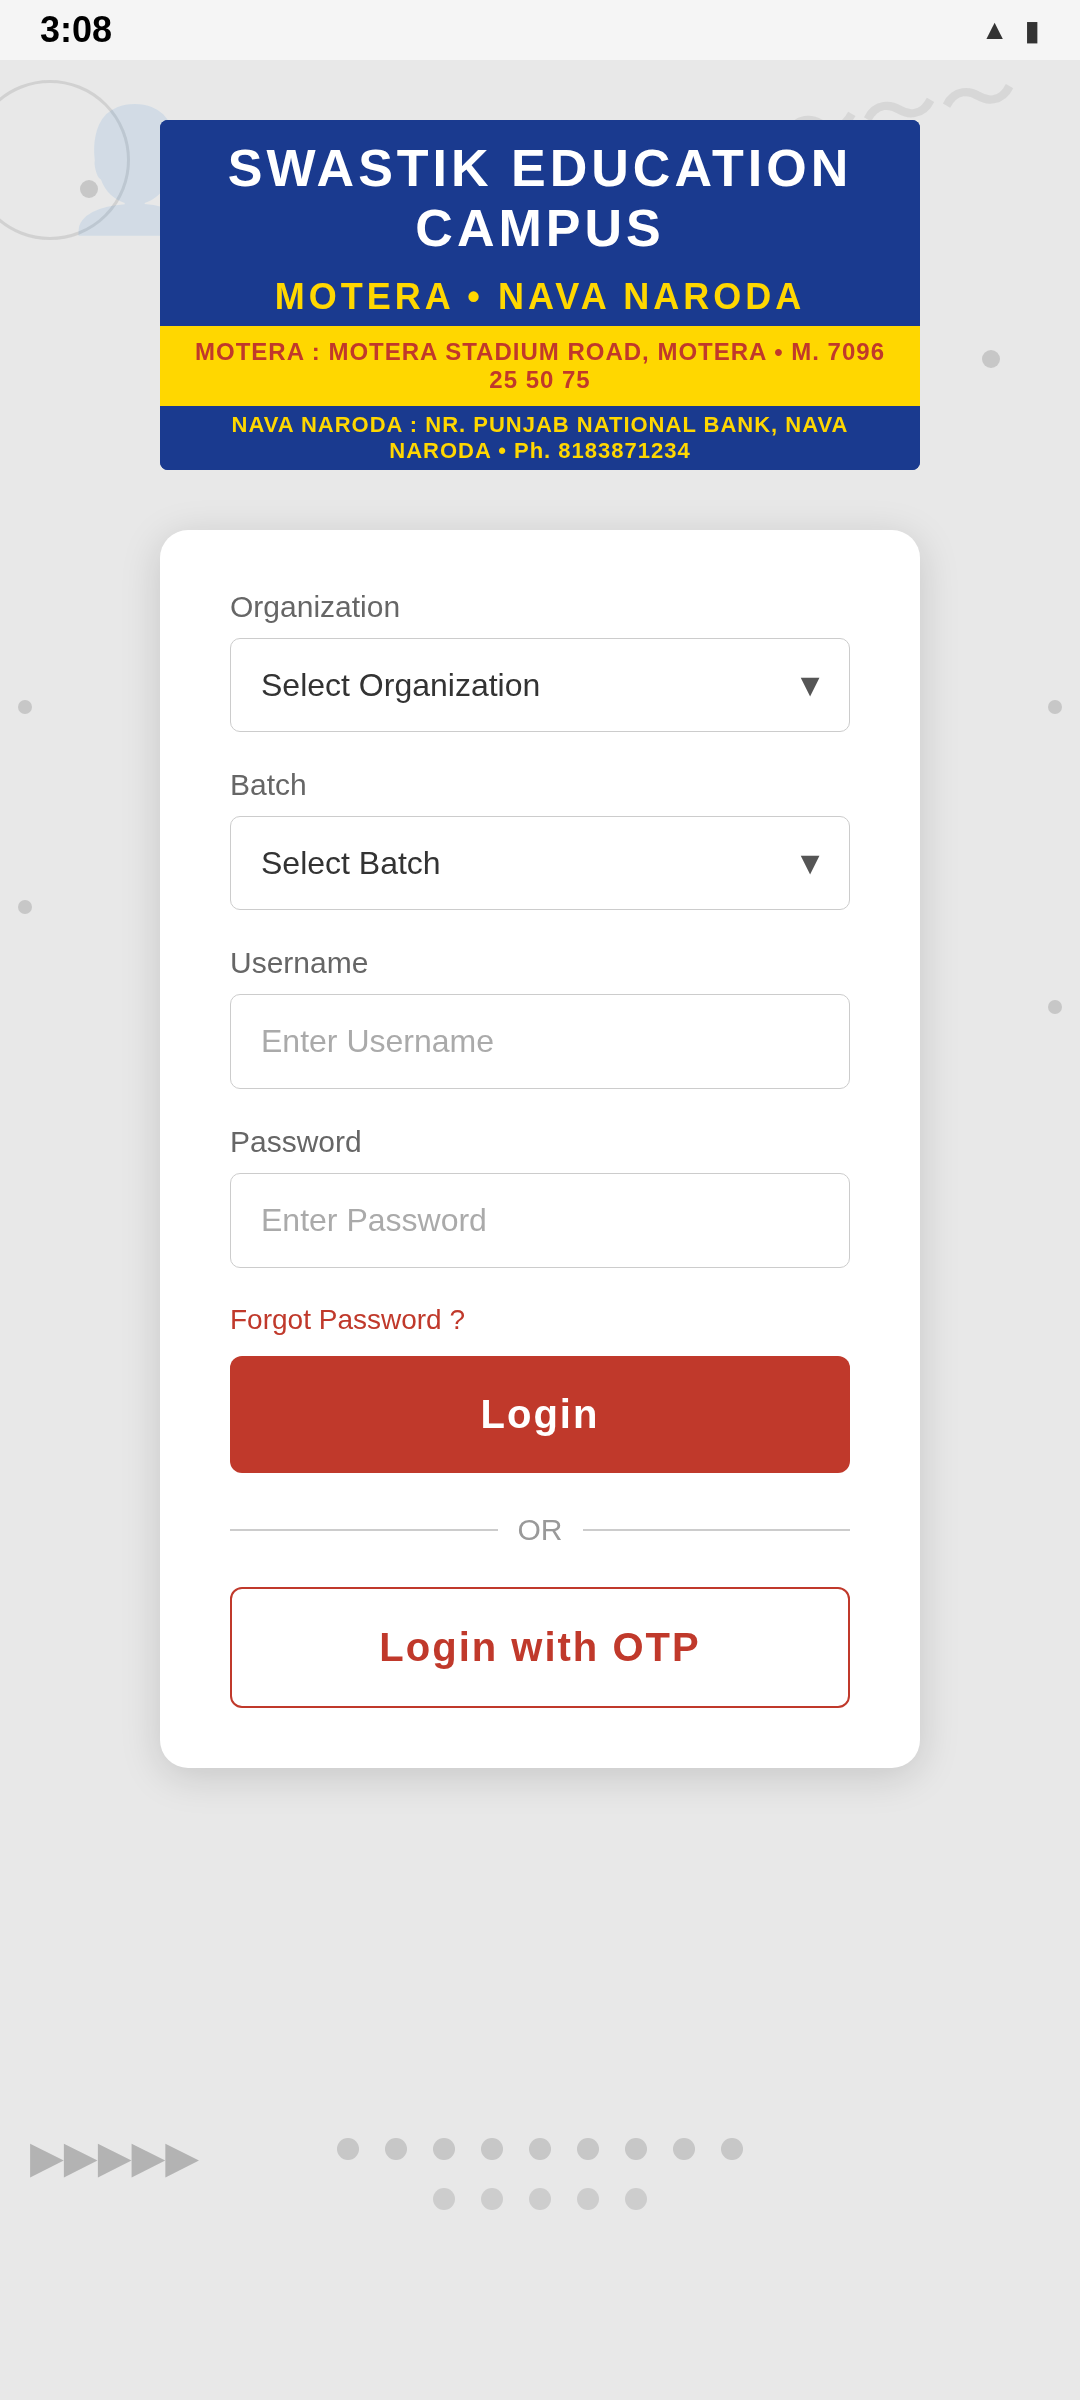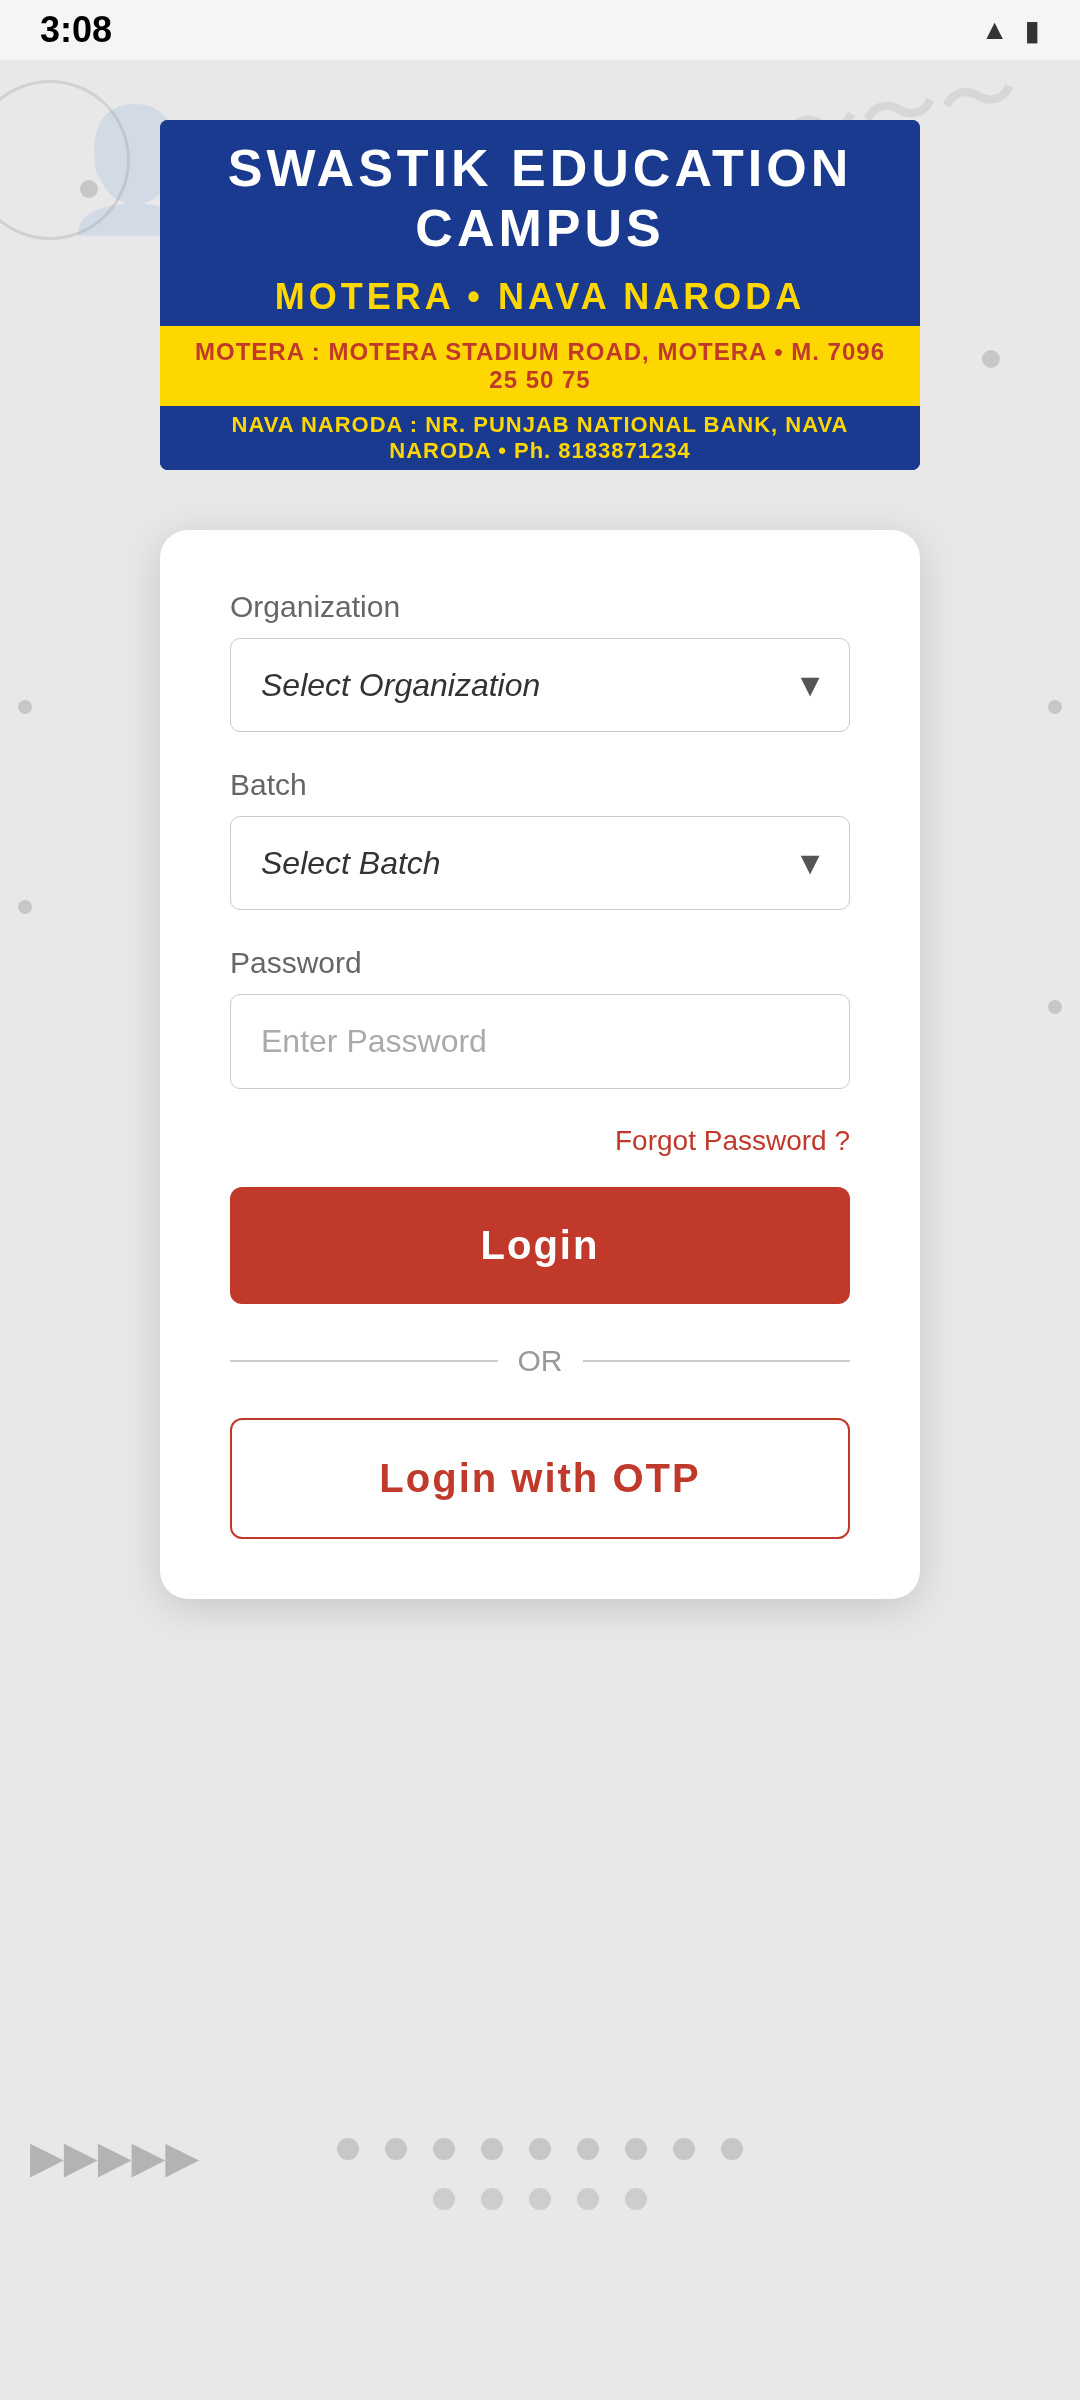--- a/index.html
+++ b/index.html
@@ -168,21 +168,20 @@
       width: 100%;
       padding: 28px 80px 28px 30px;
       font-size: 32px;
       border: 1.5px solid #ccc;
       border-radius: 10px;
       background: #fff;
       appearance: none;
       color: #333;
       cursor: pointer;
       outline: none;
-      font-style: italic;
     }
 
     .select-chevron {
       position: absolute;
       right: 24px;
       top: 50%;
       transform: translateY(-50%);
       pointer-events: none;
       font-size: 32px;
       color: #555;
@@ -199,23 +198,22 @@
       color: #999;
       outline: none;
     }
 
     .text-input::placeholder {
       color: #aaa;
     }
 
     
     .forgot-password {
-      text-align: right;
       margin-top: 14px;
-      margin-bottom: 20px;
+      margin-bottom: 10px;
     }
     .forgot-password-link {
       color: #c0392b;
       font-size: 28px;
       text-decoration: none;
       font-weight: 500;
       cursor: pointer;
     }
 
     
@@ -355,20 +353,24 @@
     <label class="form-label">Batch</label>
     <div class="select-wrapper">
       <select class="select-box">
         <option value="">Select Batch</option>
       </select>
       <span class="select-chevron">▼</span>
     </div>
   </div>
 
   
+  <div class="form-group">
+    <label class="form-label">Username</label>
+    <input type="text" class="text-input" placeholder="Enter Username" style="">
+  </div>
 
   
   <div class="form-group">
     <label class="form-label">Password</label>
     <input type="password" class="text-input" placeholder="Enter Password" style="">
   </div>
 
   
   <div class="forgot-password">
     <a class="forgot-password-link" href="#">Forgot Password ?</a>

